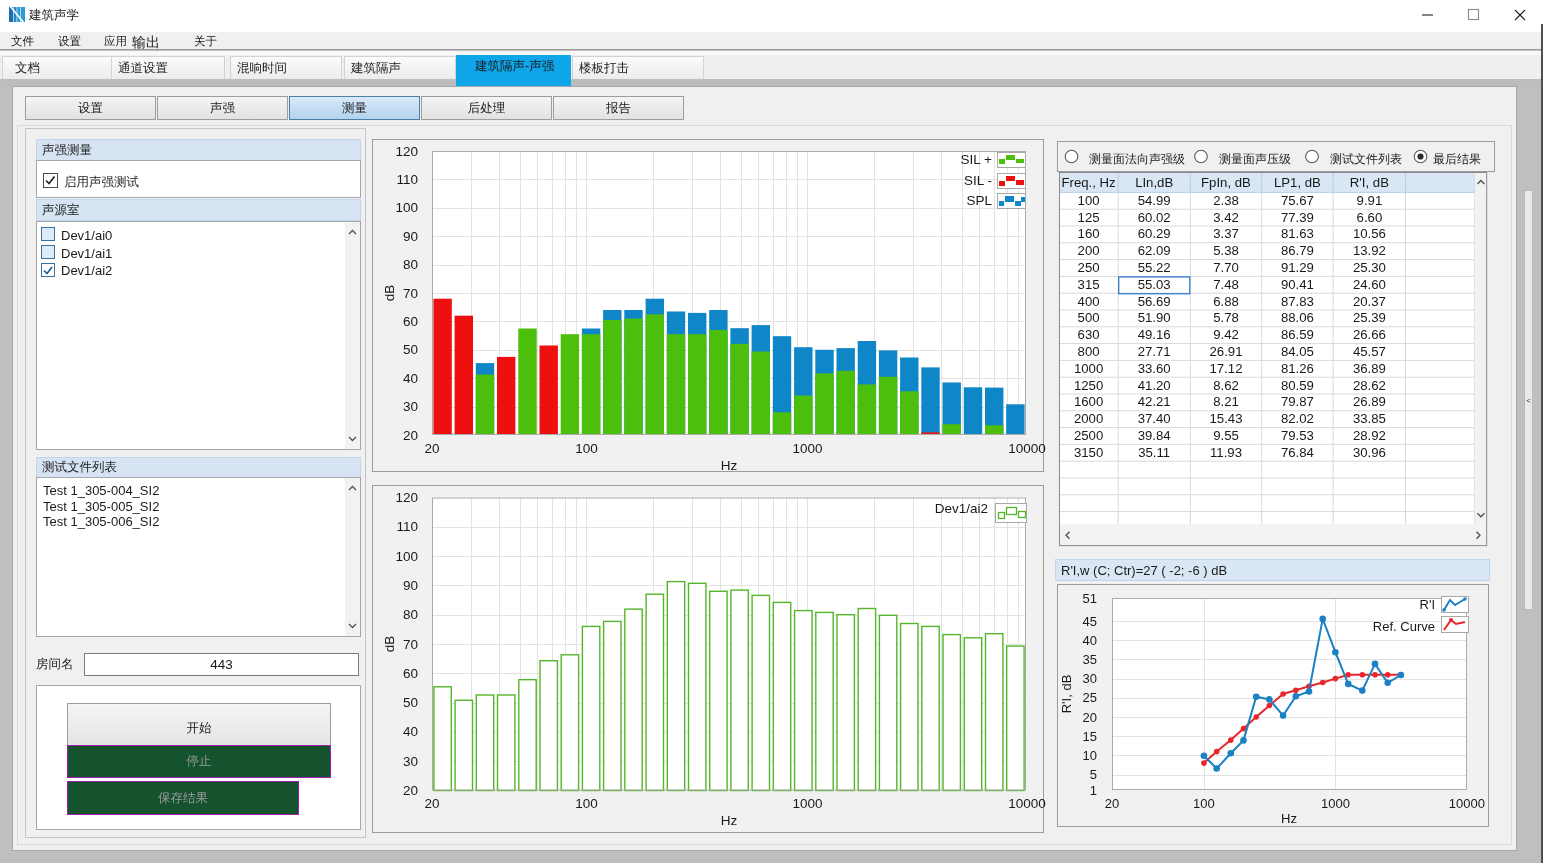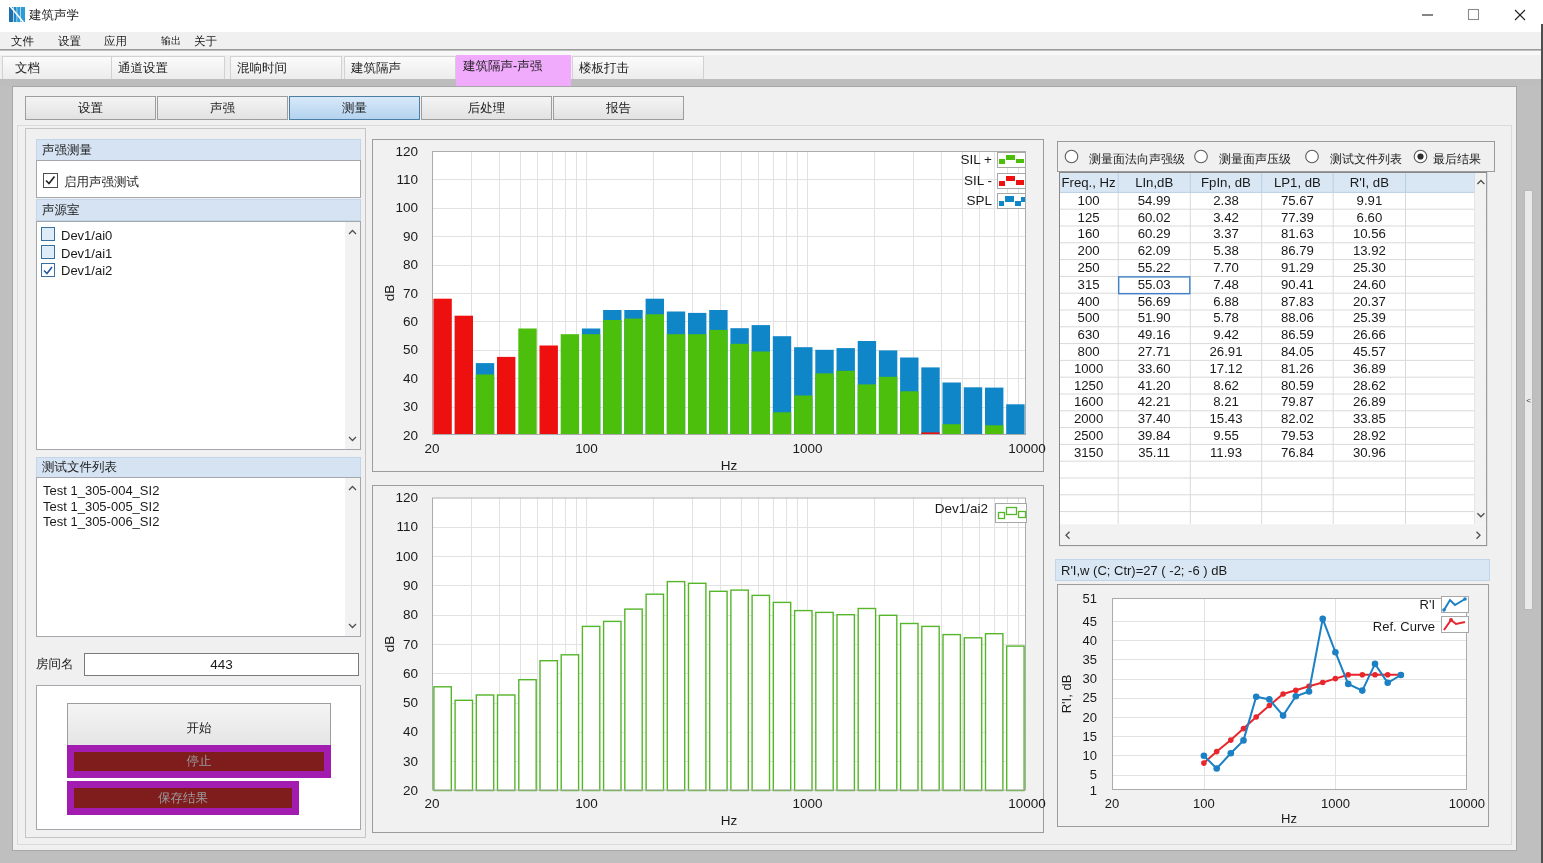--- a/index.html
+++ b/index.html
@@ -5,21 +5,21 @@
 *{margin:0;padding:0;box-sizing:border-box}
 svg{overflow:visible}
 html,body{width:1543px;height:863px;overflow:hidden}
 body{font-family:"Liberation Sans",sans-serif;background:#bfbfbf;position:relative;color:#1a1a1a}
 .abs{position:absolute}
 .cjk{font-size:12.5px}
 .rad{font-size:12px}
 .hdr{background:#d5e3f2;border:1px solid #c3d5e8;color:#1a1a1a;font-size:12.5px;display:flex;align-items:center;padding-left:5px}
 .whitebox{background:#fff;border:1px solid #a4a8ad}
 .btn{display:flex;align-items:center;justify-content:center;font-size:12.5px;background:linear-gradient(#f4f4f4,#e2e2e2);border:1px solid #9d9d9d}
-.btn.dis{background:#7f1d1d;border:7px solid #a21caf;color:#9b9b9b}
+.btn.dis{background:#14532d;border:1px solid #a21caf;color:#9b9b9b}
 .panel{background:#f1f1f1;border:1px solid #9c9c9c}
 .tabi{position:absolute;top:56px;height:23px;color:#1a1a1a;background:linear-gradient(#fbfbfb,#ececec);border:1px solid #d2d2d2;border-bottom:none;font-size:12.5px;padding:3px 0 0 6px}
 .vscr{position:absolute;right:1px;width:15px;background:#f2f2f2;color:#444;font-size:10px;text-align:center}
 </style>
 </head>
 <body>
 
 <div class="abs" style="left:0;top:0;width:1543px;height:32px;background:#fff"></div>
 <svg class="abs" style="left:9px;top:7px" width="16" height="15" viewBox="0 0 16 15">
     <path d="M0 0 H4.2 V15 H0 Z" fill="#1d6fae"></path>
@@ -36,30 +36,30 @@
       <line x1="101" y1="10" x2="111" y2="20"></line>
       <line x1="111" y1="10" x2="101" y2="20"></line>
     </g>
   </svg>
 
 <div class="abs" style="left:0;top:32px;width:1543px;height:18px;background:#f0f0f0;border-bottom:1px solid #9a9a9a"></div>
 <div class="abs" style="left:0;top:51px;width:1543px;height:4px;background:#f8f8f8"></div>
 <div class="abs" style="left:11px;top:34px;font-size:11.5px">文件</div>
 <div class="abs" style="left:58px;top:34px;font-size:11.5px">设置</div>
 <div class="abs" style="left:104px;top:34px;font-size:11.5px">应用</div>
-<div class="abs" style="left:161px;top:34px;font-size:10px">输出</div>
+<div class="abs" style="left:132px;top:34px;font-size:14px">输出</div>
 <div class="abs" style="left:194px;top:34px;font-size:11.5px">关于</div>
 
 <div class="abs" style="left:0;top:55px;width:1543px;height:24px;background:#efefef"></div>
 <div class="abs" style="left:0;top:79px;width:1543px;height:7px;background:#bdbdbd"></div>
 <div class="tabi" style="left:2px;width:113px;padding-left:12px">文档</div>
 <div class="tabi" style="left:111px;width:114px">通道设置</div>
 <div class="tabi" style="left:230px;width:112px">混响时间</div>
 <div class="tabi" style="left:344px;width:112px">建筑隔声</div>
-<div class="abs" style="left:456px;top:55px;width:115px;height:31px;background:#f0abfc;font-size:12.5px;padding:3px 0 0 7px">建筑隔声-声强</div>
+<div class="abs" style="left:456px;top:55px;width:115px;height:31px;background:#0ea5e9;font-size:12.5px;padding:3px 0 0 19px">建筑隔声-声强</div>
 <div class="tabi" style="left:572px;width:132px">楼板打击</div>
 
 <div class="abs" style="left:12px;top:86px;width:1505px;height:765px;background:#f0f0f0;border:1px solid #a7a7a7"></div>
 <div class="abs" style="left:17px;top:125px;width:1495px;height:720px;border:1px solid #dadada"></div>
 
 <div class="abs btn" style="left:25px;top:96px;width:131px;height:24px">设置</div>
 <div class="abs btn" style="left:157px;top:96px;width:131px;height:24px">声强</div>
 <div class="abs" style="left:289px;top:96px;width:131px;height:24px;background:linear-gradient(#d8e9f9,#b4d3ee);border:1px solid #4c7fa6;display:flex;align-items:center;justify-content:center;font-size:12.5px">测量</div>
 <div class="abs btn" style="left:421px;top:96px;width:131px;height:24px">后处理</div>
 <div class="abs btn" style="left:553px;top:96px;width:131px;height:24px">报告</div>

